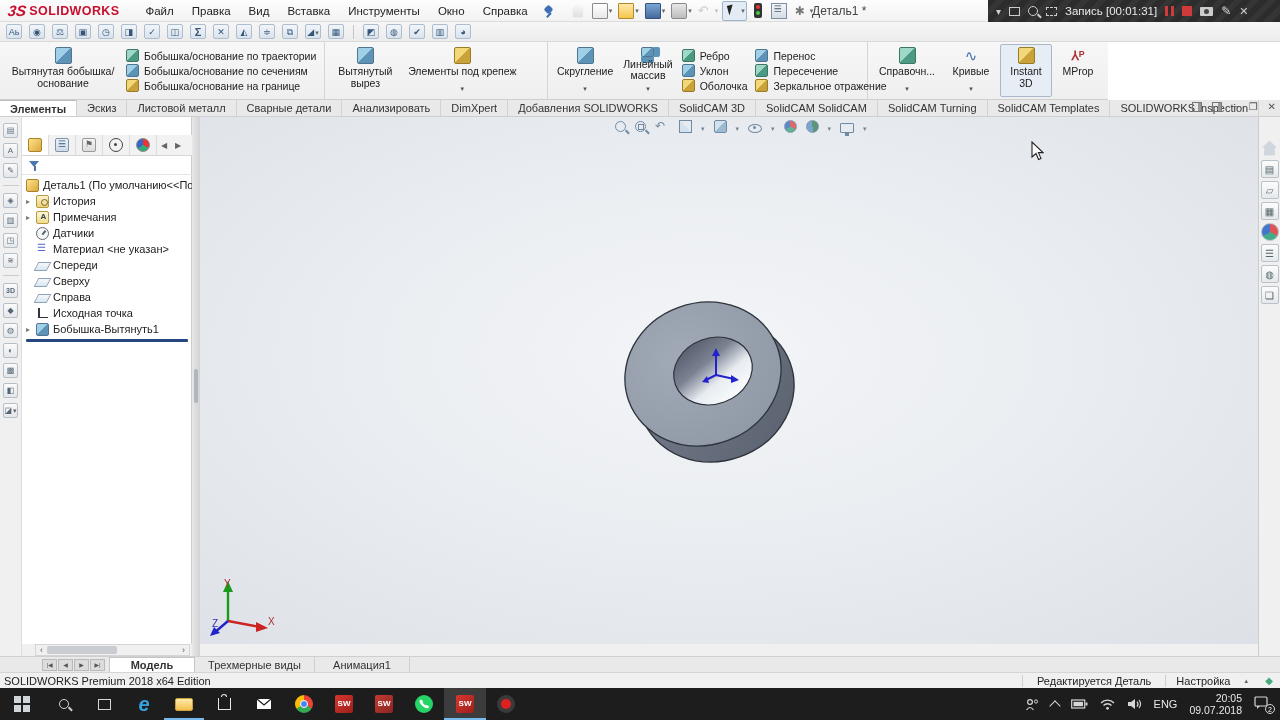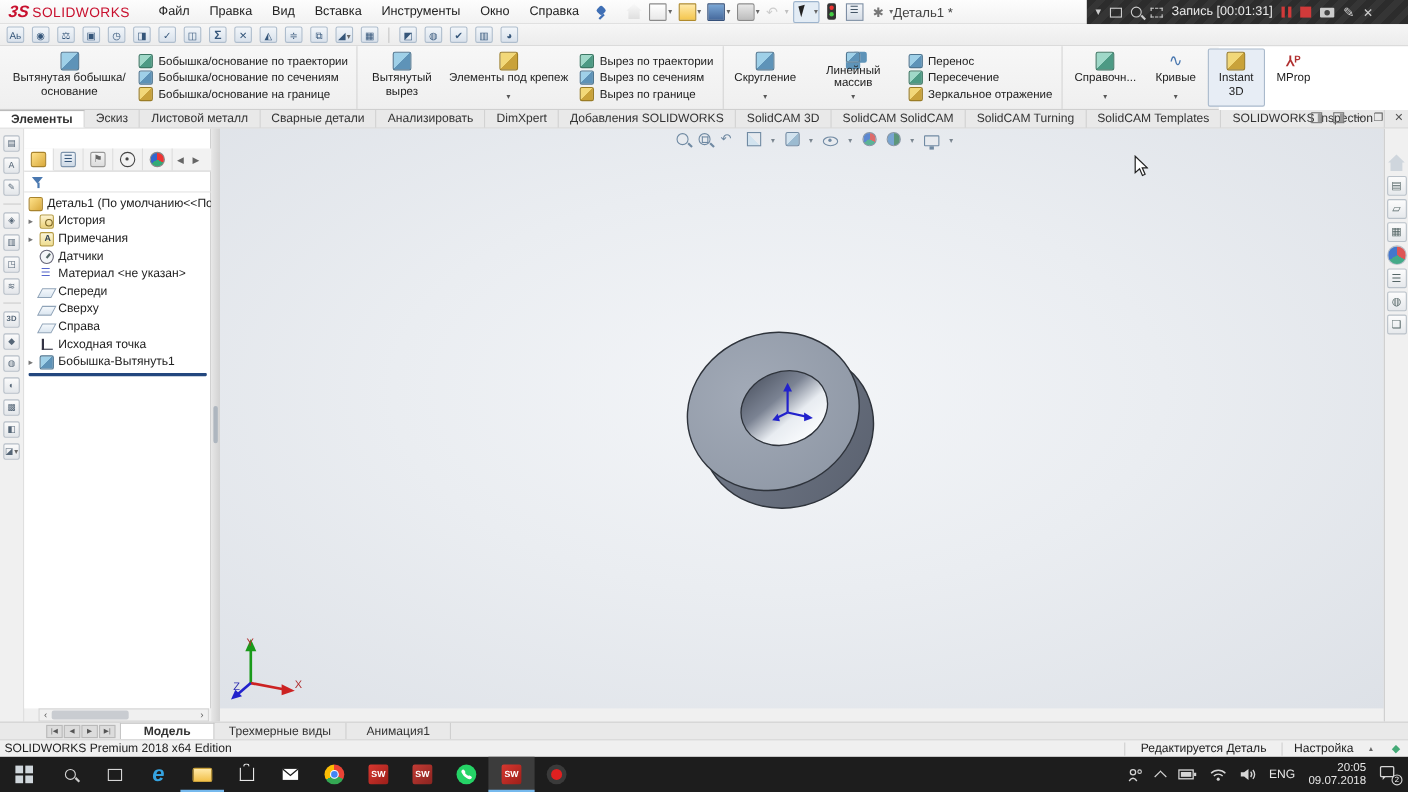--- a/index.html
+++ b/index.html
@@ -4,21 +4,21 @@
 <style>
   *{margin:0;padding:0;box-sizing:border-box}
   html,body{width:1280px;height:720px;overflow:hidden}
   body{font-family:"Liberation Sans",sans-serif;font-size:11px;color:#333;background:#fff;position:relative}
   .abs{position:absolute}
 
   
   #titlebar{left:0;top:0;width:1280px;height:22px;background:linear-gradient(#fdfdfd,#f2f2f2);border-bottom:1px solid #ddd;display:flex;align-items:center}
   .brand{display:flex;align-items:center;padding:0 10px 0 8px;height:100%}
   .ds-logo{font-style:italic;font-weight:bold;font-size:15px;color:#c8102e;margin-right:3px;transform:skewX(-8deg)}
-  .brand-text{font-weight:normal;font-size:12.5px;color:#c8102e;letter-spacing:.4px}
+  .brand-text{font-weight:bold;font-size:12.5px;color:#c8102e;letter-spacing:.4px}
   .menubar{display:flex;gap:18px;margin-left:16px}
   .menu-item{font-size:11.5px;color:#222;cursor:default}
   .pin-icon{width:12px;height:12px;margin-left:14px;position:relative}
   .pin-icon::before{content:'';position:absolute;left:3px;top:1px;width:7px;height:7px;background:#3f6fb5;border-radius:2px;transform:rotate(45deg)}
   .pin-icon::after{content:'';position:absolute;left:6px;top:7px;width:1.5px;height:6px;background:#3f6fb5;transform:rotate(45deg)}
   .qat{display:flex;align-items:center;gap:2px;margin-left:14px}
   .qbtn{display:flex;align-items:center;height:20px;padding:0 1px;border:1px solid transparent;border-radius:2px}
   .qbtn.boxed{border-color:#9db4cd;background:#e3ecf5}
   .qbtn.disabled{opacity:.38}
   .dd::after{content:'▾';font-size:7px;color:#666;margin-left:1px}
@@ -264,45 +264,45 @@
   <div class="rgroup" style="width:335px">
     <div class="bigbtn" style="width:72px">
       <span class="icube"></span>
       <span class="lbl">Вытянутый вырез</span>
     </div>
     <div class="bigbtn" style="width:122px">
       <span class="icube gold"></span>
       <span class="lbl">Элементы под крепеж</span>
       <span class="caret"></span>
     </div>
-    <div class="rstack">
-      <div class="rrow">
-          <span class="icube small teal"></span>
-          <span>Вырез по траектории</span>
-        </div>
-      <div class="rrow">
-          <span class="icube small"></span>
-          <span>Вырез по сечениям</span>
-        </div>
-      <div class="rrow">
-          <span class="icube small gold"></span>
-          <span>Вырез по границе</span>
-        </div>
-    </div>
   </div>
   <div class="rgroup" style="width:320px">
     <div class="bigbtn" style="width:68px">
       <span class="icube"></span>
       <span class="lbl">Скругление</span>
       <span class="caret"></span>
     </div>
     <div class="bigbtn" style="width:92px">
       <span class="icube small" style="box-shadow:6px 0 0 #5e93b8,0 6px 0 #5e93b8"></span>
       <span class="lbl">Линейный массив</span>
       <span class="caret"></span>
+    </div>
+    <div class="rstack">
+      <div class="rrow">
+          <span class="icube small teal"></span>
+          <span>Ребро</span>
+        </div>
+      <div class="rrow">
+          <span class="icube small"></span>
+          <span>Уклон</span>
+        </div>
+      <div class="rrow">
+          <span class="icube small gold"></span>
+          <span>Оболочка</span>
+        </div>
     </div>
     <div class="rstack">
       <div class="rrow">
           <span class="icube small"></span>
           <span>Перенос</span>
         </div>
       <div class="rrow">
           <span class="icube small teal"></span>
           <span>Пересечение</span>
         </div>

